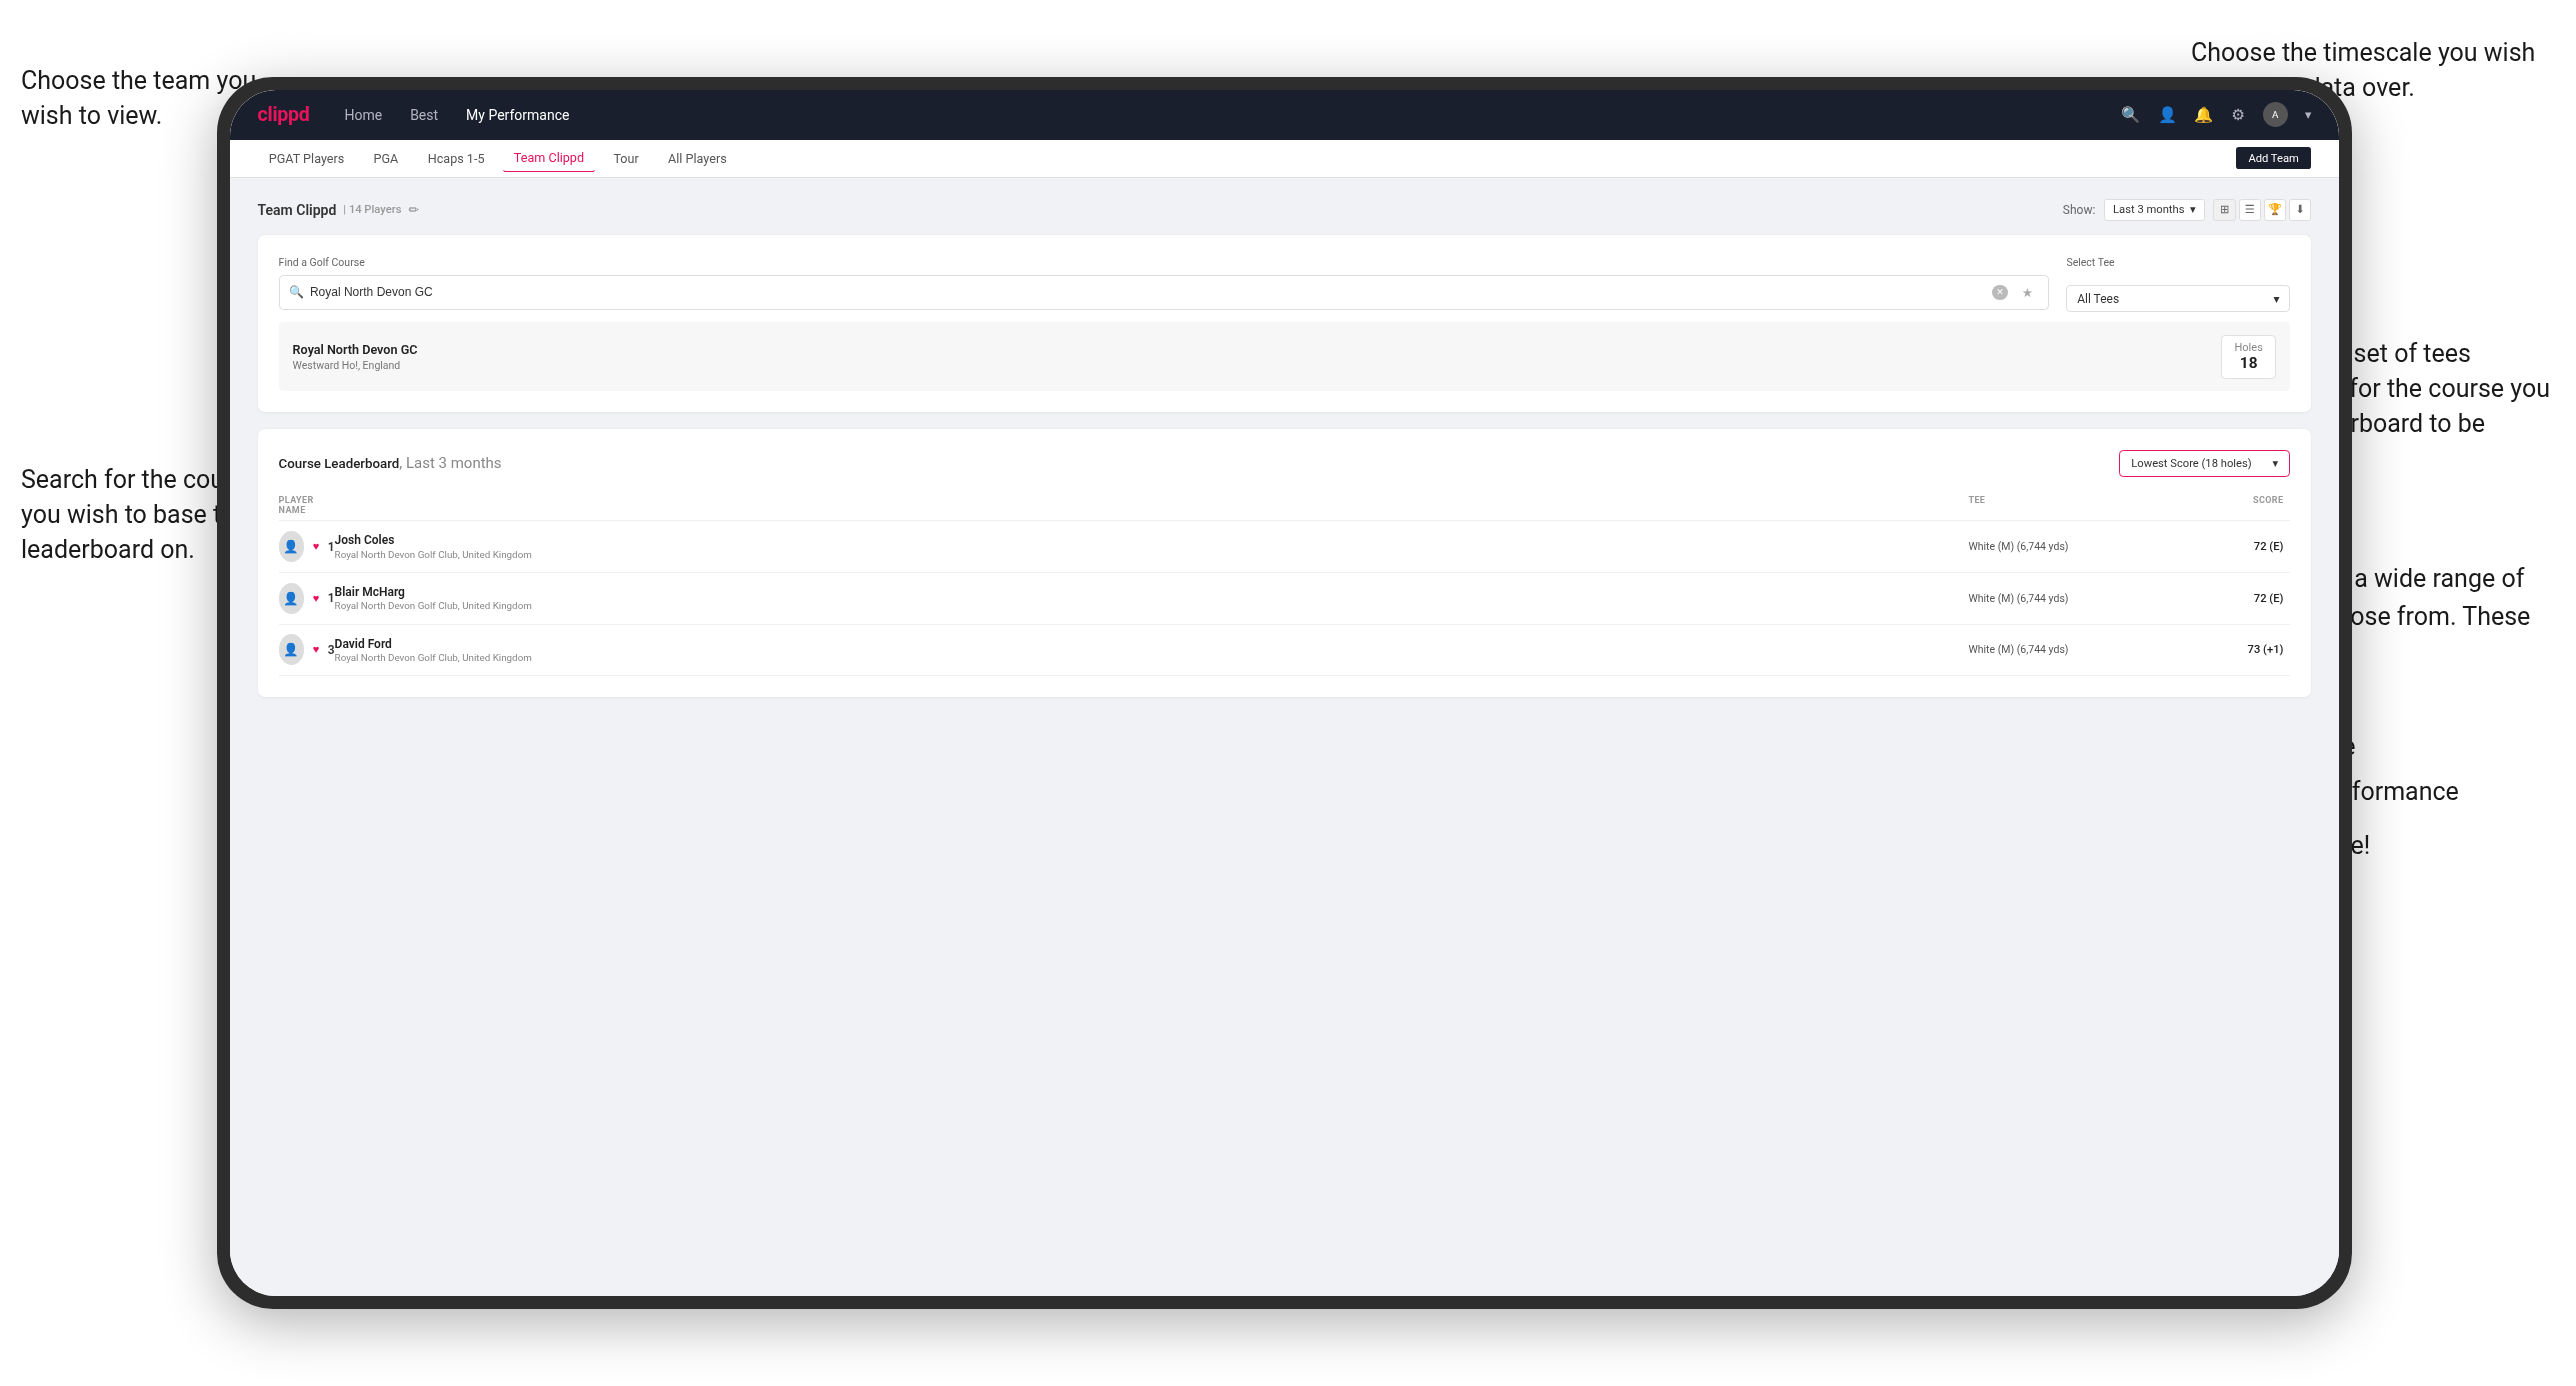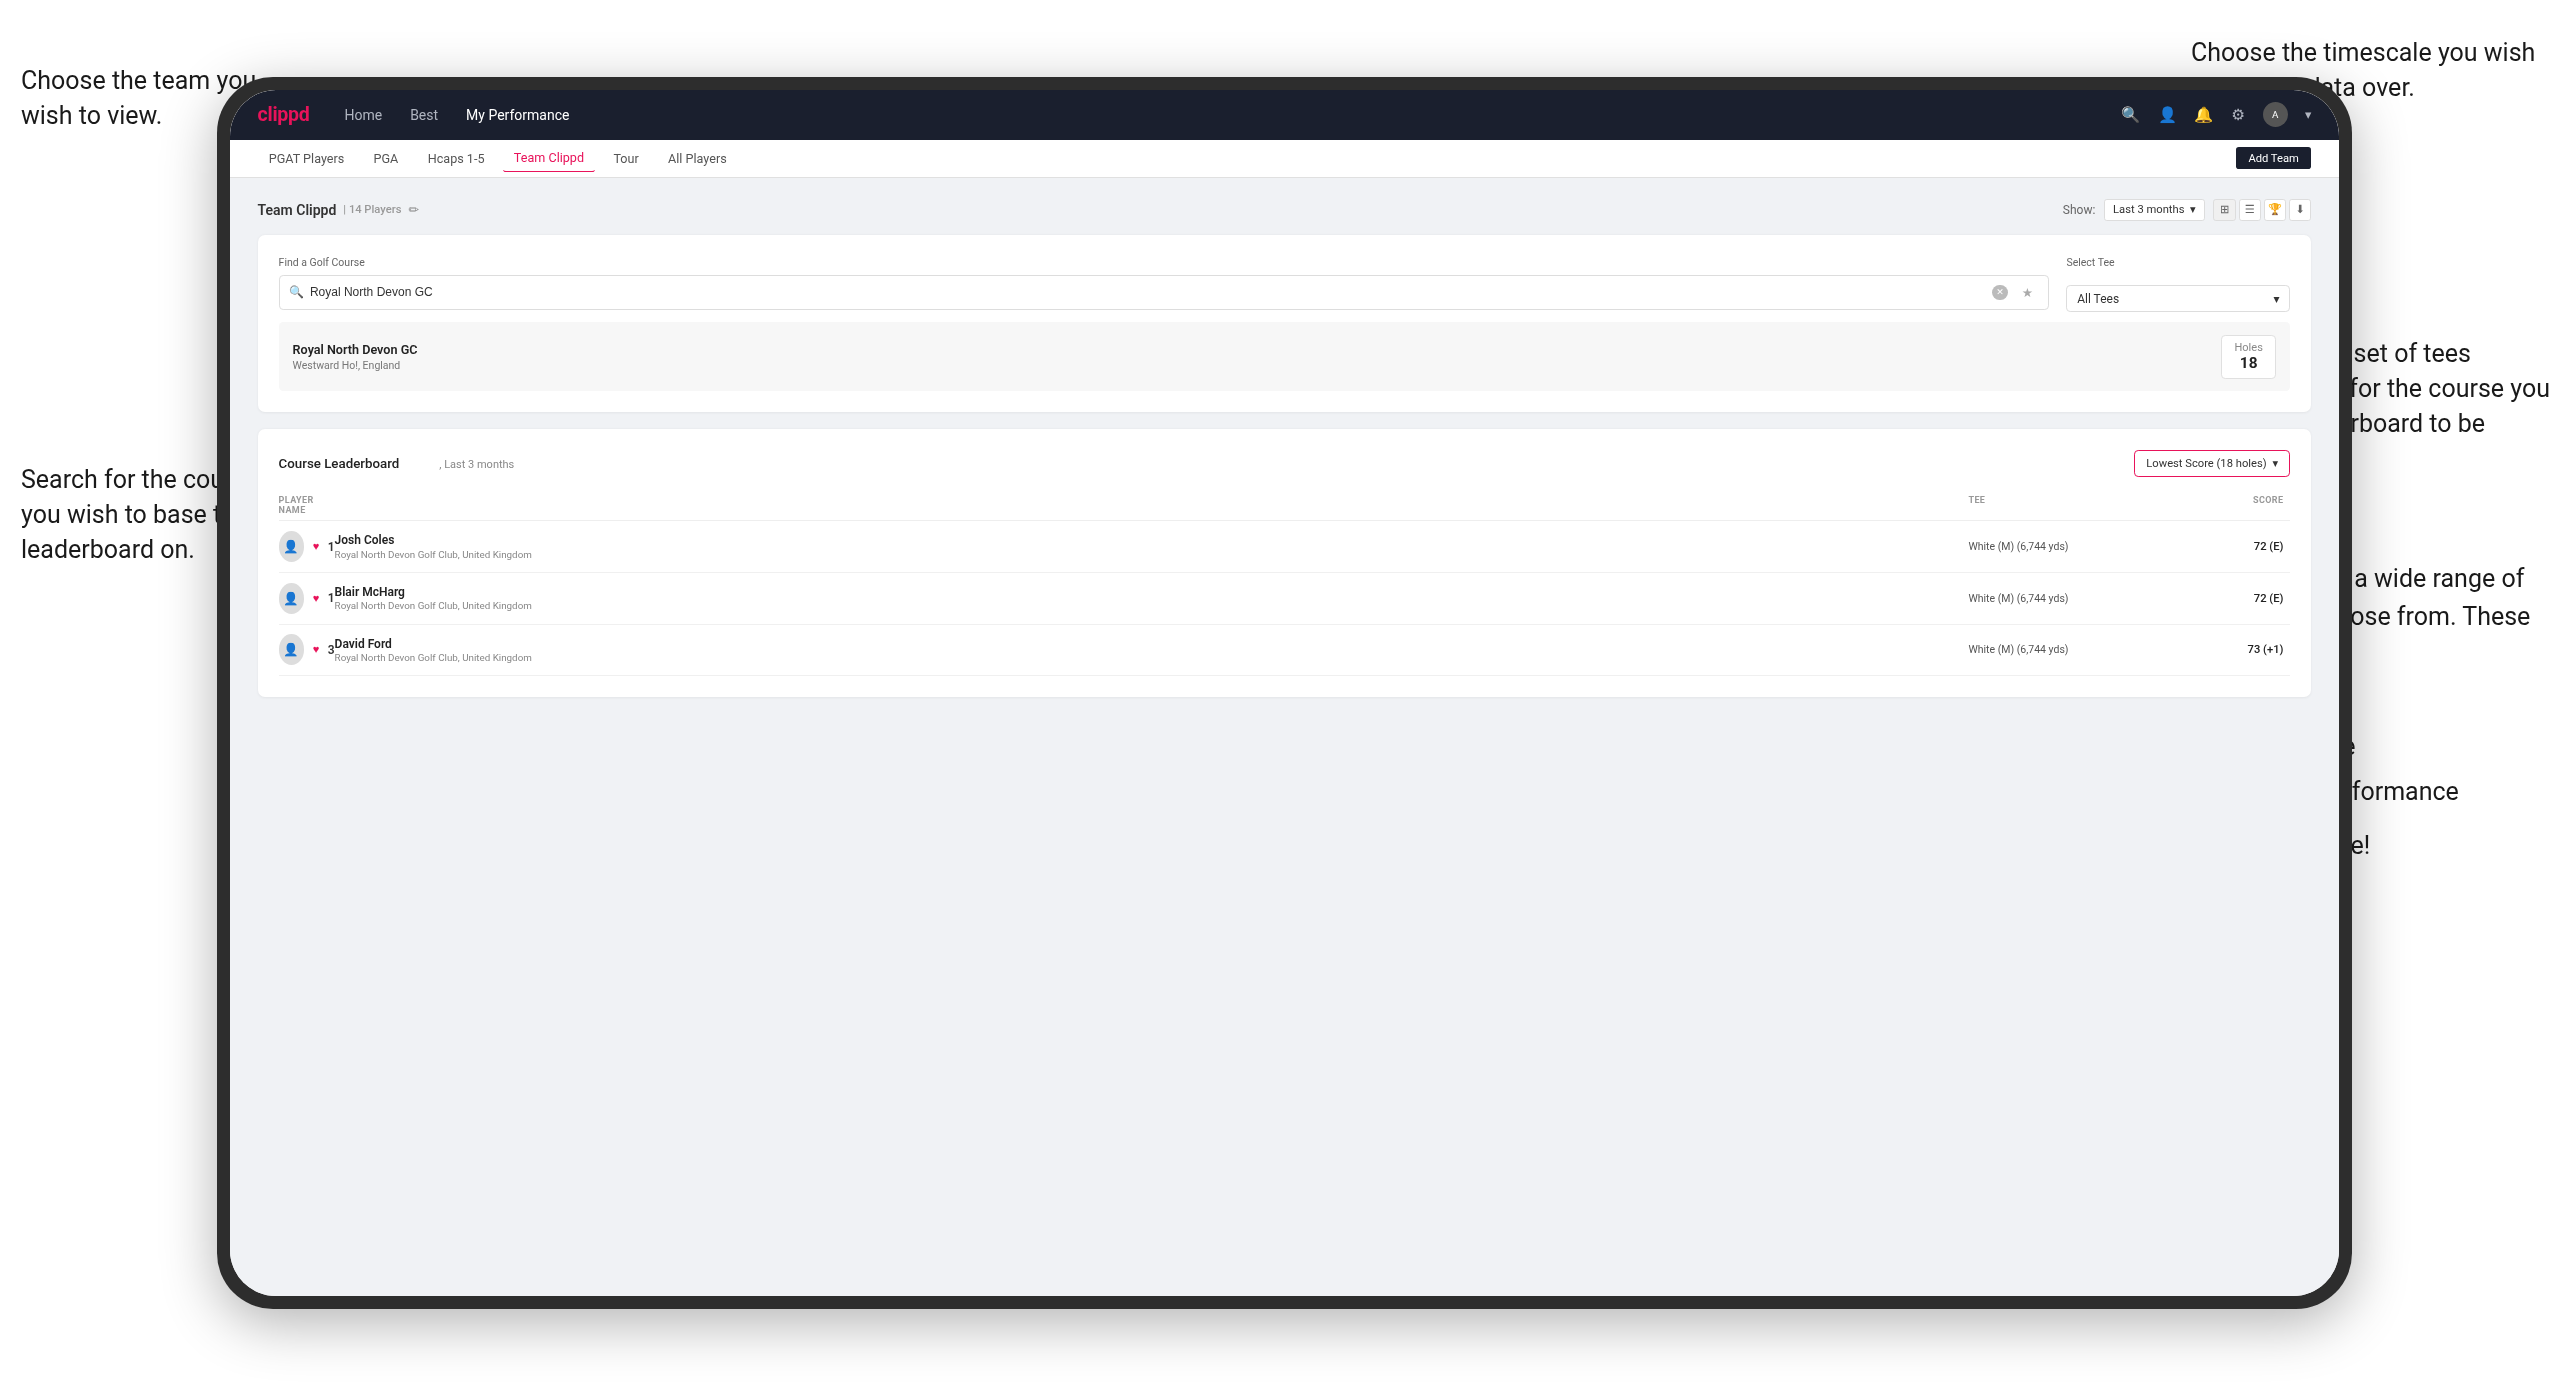--- a/index.html
+++ b/index.html
@@ -402,21 +402,21 @@
 
     .score-dropdown {
       border: 1.4px solid #e8135a;
       border-radius: 4.2px;
       padding: 5.6px 11.2px;
       font-size: 11.2px;
       color: #333;
       cursor: pointer;
       display: flex;
       align-items: center;
-      gap: 6px;
+      gap: 21px;
       background: #fff;
       min-width: 154px;
     }
 
     .leaderboard-table {
       width: 100%;
     }
 
     .table-header-row {
       display: grid;
@@ -654,21 +654,21 @@
             <div class="holes-label">Holes</div>
             <div class="holes-value">18</div>
           </div>
         </div>
       </div>
 
       <div class="card">
         <div class="leaderboard-header">
           <div>
             <span class="leaderboard-title">
-              <span>Course Leaderboard</span><span style="color:#888; font-weight:400; font-size:11px;padding-left:40px;">, <span>Last 3 months</span></span>
+              <span>Course Leaderboard</span><span style="color:#888; font-weight:400; font-size:15px;">, <span>Last 3 months</span></span>
             </span>
           </div>
           <div class="score-dropdown">
             <span>Lowest Score (18 holes)</span>
             <span>▾</span>
           </div>
         </div>
 
         <div class="leaderboard-table">
 

